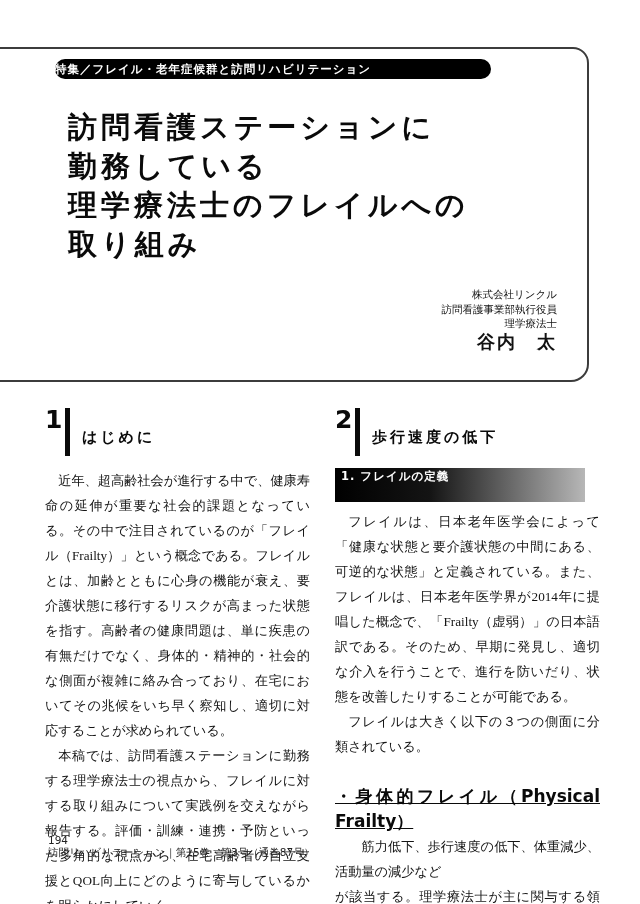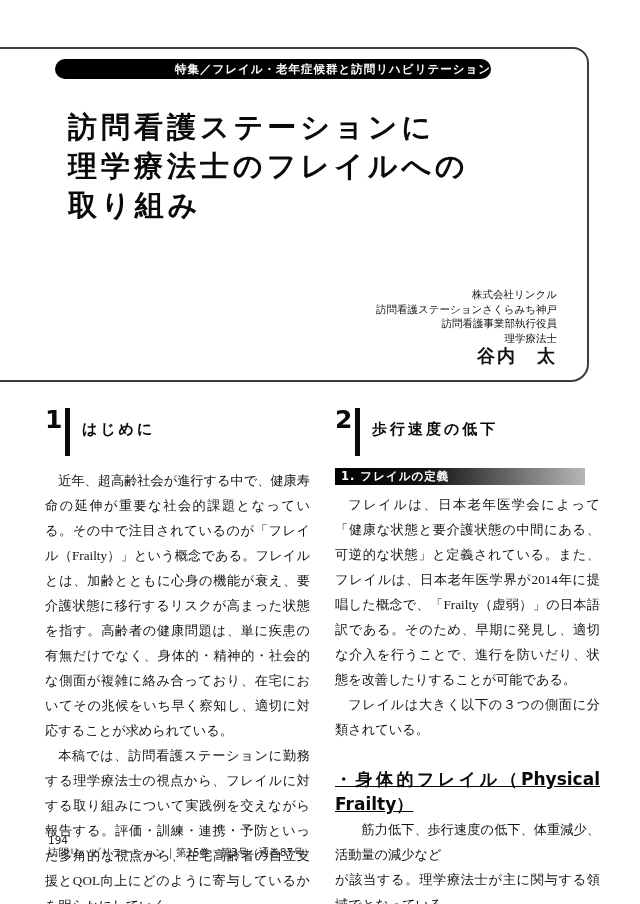--- a/index.html
+++ b/index.html
@@ -10,21 +10,21 @@
   }
   
   .title-frame{
     position:absolute;left:-60px;top:47px;width:645px;height:331px;
     border:2px solid #3c3c3c;border-radius:0 16px 18px 0;
     pointer-events:none;
   }
   .feature-band{
     position:absolute;left:55px;top:59px;width:436px;height:20px;
     background:#000;border-radius:10px;
-    color:#fff;text-align:right;line-height:20px;
+    color:#fff;text-align:left;line-height:20px;
     font-family:"DejaVu Sans","Liberation Sans",sans-serif;
     font-weight:bold;font-size:11.5px;letter-spacing:1px;
   }
   .article-title{
     position:absolute;left:68px;top:108px;
     font-family:"DejaVu Sans","Liberation Sans",sans-serif;
     font-weight:bold;font-size:29px;line-height:39px;letter-spacing:4px;
     color:#0a0a0a;
   }
   .author-block{
@@ -45,28 +45,28 @@
     font-family:"DejaVu Sans","Liberation Sans",sans-serif;
   }
   .section-num{
     font-size:25px;font-weight:bold;line-height:24px;color:#0a0a0a;
     margin-right:3px;
   }
   .section-rule{
     width:4.5px;height:48px;background:#0a0a0a;margin-right:12px;flex:none;
   }
   .section-label{
-    font-size:15px;font-weight:bold;letter-spacing:3px;margin-top:12px;color:#0a0a0a;
+    font-size:15px;font-weight:bold;letter-spacing:3px;margin-top:20px;color:#0a0a0a;
   }
   .body-text{
     font-size:13.2px;line-height:25px;text-align:justify;color:#141414;
   }
   .body-text p{margin:0;text-indent:1em;font-family:Liberation Serif, serif;}
   .sub-head{
-    width:250px;height:17px;margin:4px 0 7px 0;
+    width:250px;height:34px;margin:4px 0 7px 0;
     background:linear-gradient(90deg,#000 0%,#141414 38%,#b7b7b7 100%);
     color:#fff;font-family:"DejaVu Sans","Liberation Sans",sans-serif;
     font-weight:bold;font-size:11.5px;line-height:17px;
     padding-left:6px;box-sizing:border-box;letter-spacing:1px;
   }
   .bullet-title{
     font-family:"DejaVu Sans","Liberation Sans",sans-serif;
     font-weight:bold;font-size:17px;line-height:25px;
     text-decoration:underline;margin-top:25px;color:#0a0a0a;
   }
@@ -80,27 +80,27 @@
 </style>
 </head>
 <body>
 
 <div class="title-frame"></div>
 
 <div class="feature-band">特集／フレイル・老年症候群と訪問リハビリテーション</div>
 
 <h1 class="article-title" style="margin:0;">
   <div>訪問看護ステーションに</div>
+  <div>勤務している</div>
   <div>理学療法士のフレイルへの</div>
   <div>取り組み</div>
 </h1>
 
 <div class="author-block">
   <div>株式会社リンクル</div>
-  <div>訪問看護ステーションさくらみち神戸</div>
   <div>訪問看護事業部執行役員</div>
   <div>理学療法士</div>
   <div class="author-name">谷内　太</div>
 </div>
 
 <div class="columns">
 
   <div class="col">
     <div class="section-head">
       <span class="section-num">1</span>

